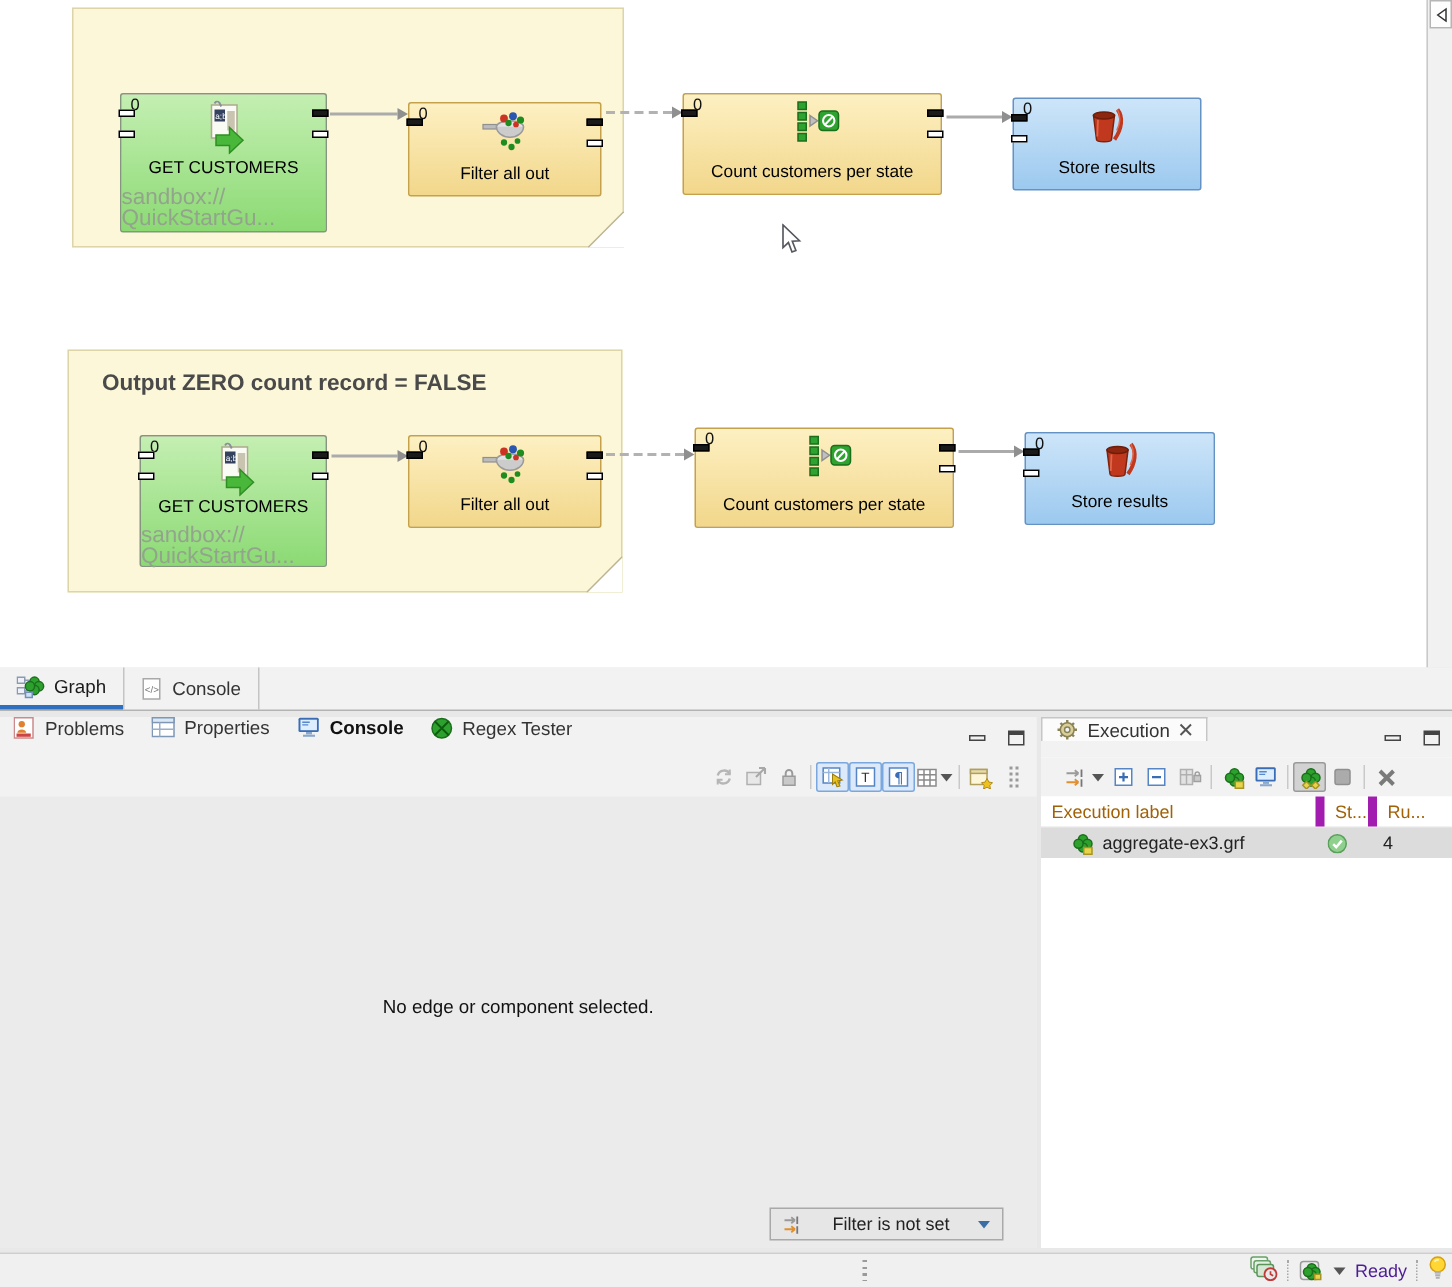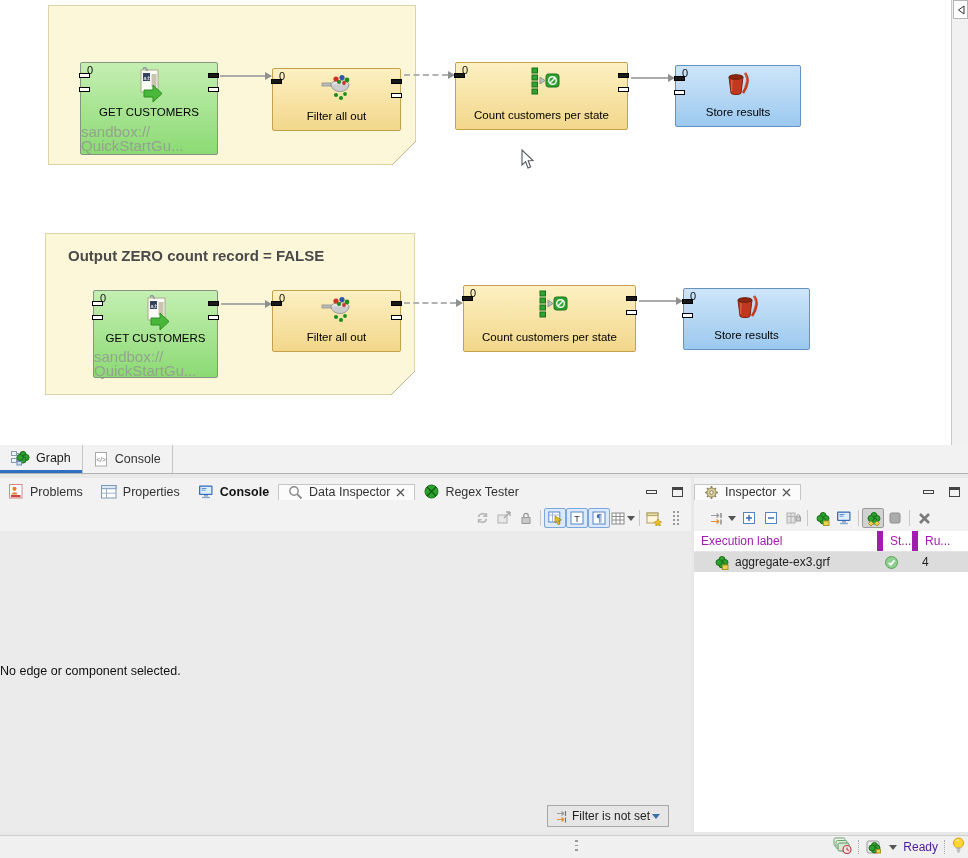--- a/index.html
+++ b/index.html
@@ -29,43 +29,43 @@
       border-left:7px solid #8f8f8f;border-top:4px solid transparent;border-bottom:4px solid transparent;}
   
   .editor-tabs{position:absolute;left:0;top:445px;width:968px;height:29px;background:#f2f2f2;
       border-bottom:1px solid #b3b3b3;box-sizing:border-box;display:flex;align-items:stretch;}
   .etab{display:flex;align-items:center;gap:6px;padding:0 11px;font-size:12.5px;color:#1a1a1a;box-sizing:border-box;}
   .etab.active{border-bottom:3px solid #2e6fc0;}
   .etab.plain{border-left:1px solid #c4c4c4;border-right:1px solid #c4c4c4;color:#333;}
   
   .lpanel{position:absolute;left:0;top:478px;width:691px;height:354px;background:#f2f2f2;}
   .rpanel{position:absolute;left:694px;top:478px;width:274px;height:354px;background:#fff;}
-  .vtabbar{position:relative;height:27px;display:flex;align-items:center;background:#f2f2f2;}
+  .vtabbar{position:relative;height:27px;display:flex;align-items:flex-start;background:#f2f2f2;}
   .vtab{display:flex;align-items:center;gap:6px;padding:0 9px;font-size:12.5px;color:#333;box-sizing:border-box;white-space:nowrap;}
   .vtab.selected{background:#fbfbfb;border:1px solid #c6c6c6;border-bottom:none;}
   .bold{font-weight:bold;color:#111;}
   .minmax{position:absolute;right:8px;top:0;height:100%;display:flex;align-items:center;gap:15px;}
   .ico-min{width:11px;height:4px;border:1px solid #444;box-sizing:border-box;}
   .ico-max{width:11px;height:10px;border:1px solid #444;border-top-width:3px;box-sizing:border-box;}
   .vtoolbar{height:26px;display:flex;align-items:center;background:#f2f2f2;}
   .vtoolbar.right{justify-content:flex-end;padding-right:4px;}
   .tbtn{min-width:22px;height:20px;display:flex;align-items:center;justify-content:center;gap:2px;box-sizing:border-box;border:1px solid transparent;}
   .tbtn.toggled{background:#dbe9fb;border:1px solid #7aa7dd;border-radius:2px;}
   .tbtn.pressed{background:#d2d2d2;border:1px solid #9a9a9a;border-radius:2px;}
   .tsep{width:1px;height:16px;background:#c9c9c9;margin:0 3px;}
   .caret{width:0;height:0;border-left:4px solid transparent;border-right:4px solid transparent;border-top:5px solid #555;}
   .caret.blue{border-top-color:#3a6ea5;}
   .inspector-content{position:absolute;left:0;top:53px;width:691px;height:301px;background:#ebebeb;
-      display:flex;align-items:center;padding-bottom:22px;box-sizing:border-box;}
+      display:flex;align-items:center;justify-content:center;padding-bottom:22px;box-sizing:border-box;}
   .empty-msg{font-size:12.5px;color:#111;}
-  .filter-btn{position:absolute;right:22px;bottom:5px;height:22px;display:flex;align-items:center;gap:2px;
+  .filter-btn{position:absolute;right:22px;bottom:5px;height:22px;display:flex;align-items:center;gap:19px;
       padding:0 8px;background:#e6e6e6;border:1px solid #a9a9a9;box-sizing:border-box;text-align:right;}
   
   .exec-head{position:relative;height:21px;display:flex;align-items:center;background:#fff;border-bottom:1px solid #e4e4e4;box-sizing:border-box;}
-  .exec-col{height:100%;display:flex;align-items:center;padding-left:7px;box-sizing:border-box;color:#a21caf;}
+  .exec-col{height:100%;display:flex;align-items:center;padding-left:7px;box-sizing:border-box;color:#a16207;}
   .exec-col.c2,.exec-col.c3{border-left:6px solid #a21caf;}
   .exec-row{height:20px;display:flex;align-items:center;background:#dcdcdc;}
   .exec-cell{height:100%;display:flex;align-items:center;box-sizing:border-box;}
   
   .statusbar{position:absolute;left:0;top:835px;width:968px;height:23px;background:#f0f0f0;border-top:1px solid #cecece;box-sizing:border-box;}
   .grip{position:absolute;left:575px;top:4px;width:3px;height:14px;
       background:repeating-linear-gradient(180deg,#9a9a9a 0 1.5px,transparent 1.5px 4.5px);}
   .status-right{position:absolute;right:3px;top:0;height:22px;display:flex;align-items:center;gap:6px;}
   .dsep{width:1px;height:14px;border-left:1px dotted #a8a8a8;}
   .ready{font-size:12px;color:#4c1d95;}
@@ -325,30 +325,20 @@
       <div class="vtab">
         <svg width="16" height="14" viewBox="0 0 16 14">
           <rect x="1" y="0.5" width="13.5" height="9.5" rx="1" fill="#3a6db5"></rect>
           <rect x="2.3" y="1.8" width="11" height="7" fill="#ddeeff"></rect>
           <path d="M3.5 3.5 h5 M3.5 5.2 h4" stroke="#5588cc" stroke-width="0.9"></path>
           <rect x="6" y="10" width="4" height="1.6" fill="#8aa8cc"></rect>
           <rect x="4" y="11.8" width="8" height="1.4" fill="#8aa8cc"></rect>
         </svg>
         <span class="bold">Console</span>
       </div>
-      <div class="vtab selected">
-        <svg width="15" height="15" viewBox="0 0 15 15">
-          <circle cx="6" cy="6" r="4.2" fill="none" stroke="#8a8a8a" stroke-width="1.4"></circle>
-          <line x1="9.2" y1="9.2" x2="13.5" y2="13.5" stroke="#8a8a8a" stroke-width="1.8"></line>
-        </svg>
-        <span>Data Inspector</span>
-        <svg width="9" height="9" viewBox="0 0 9 9">
-          <path d="M1 1 L8 8 M8 1 L1 8" stroke="#555555" stroke-width="1.3"></path>
-        </svg>
-      </div>
       <div class="vtab">
         <svg width="15" height="15" viewBox="0 0 15 15">
           <circle cx="7.5" cy="7.5" r="6.5" fill="#2da12d" stroke="#1b6e1b"></circle>
           <path d="M3 3 L12 12 M12 3 L3 12" stroke="#0d5c0d" stroke-width="1.2"></path>
         </svg>
         <span>Regex Tester</span>
       </div>
       <div class="minmax">
         <div class="ico-min"></div>
         <div class="ico-max"></div>
@@ -446,21 +436,21 @@
         <svg width="15" height="15" viewBox="0 0 15 15">
           <g stroke="#8a8256" stroke-width="1.6">
             <line x1="7.5" y1="1" x2="7.5" y2="14"></line>
               <line x1="1" y1="7.5" x2="14" y2="7.5"></line>
             <line x1="3" y1="3" x2="12" y2="12"></line>
               <line x1="12" y1="3" x2="3" y2="12"></line>
           </g>
           <circle cx="7.5" cy="7.5" r="4.6" fill="#d8cf9a" stroke="#8a8256"></circle>
           <circle cx="7.5" cy="7.5" r="1.8" fill="#f2f2f2" stroke="#8a8256"></circle>
         </svg>
-        <span>Inspector</span>
+        <span>Execution</span>
         <svg width="9" height="9" viewBox="0 0 9 9">
           <path d="M1 1 L8 8 M8 1 L1 8" stroke="#555555" stroke-width="1.3"></path>
         </svg>
       </div>
       <div class="minmax">
         <div class="ico-min"></div>
         <div class="ico-max"></div>
       </div>
     </div>
 

